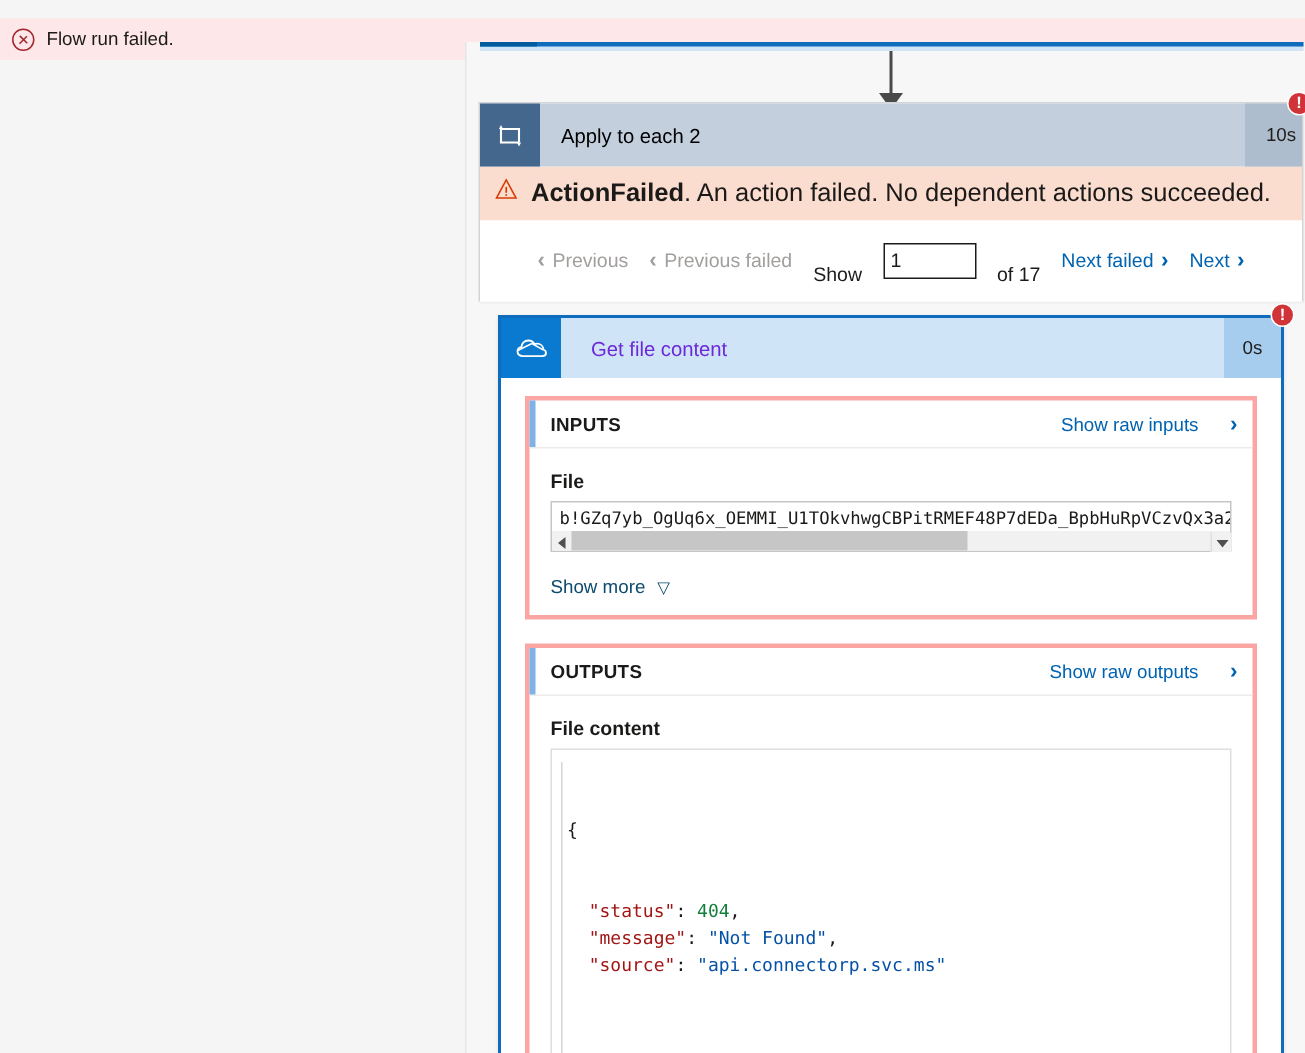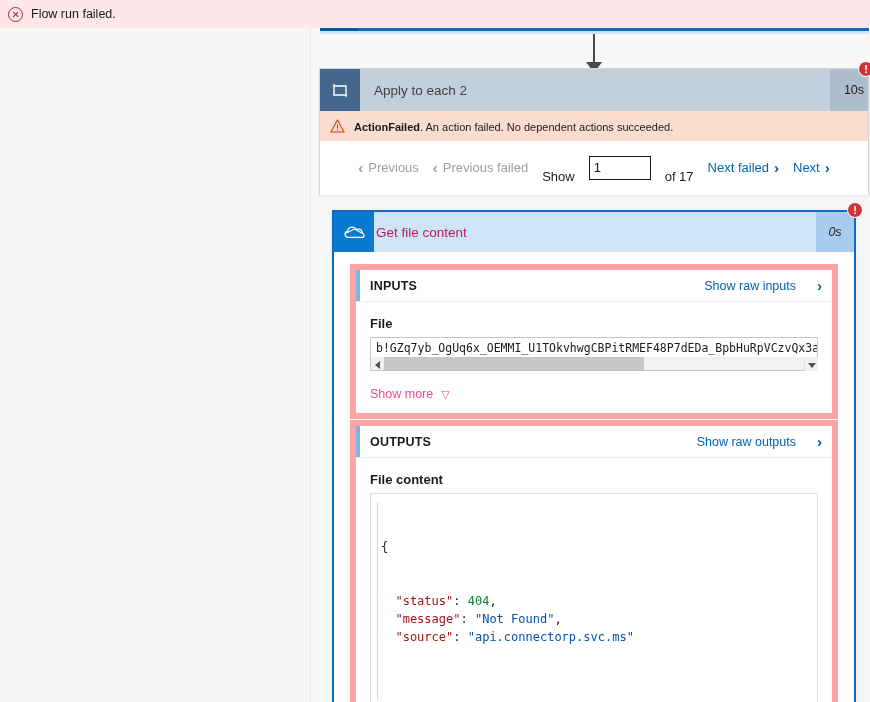--- a/index.html
+++ b/index.html
@@ -9,21 +9,21 @@
     background: #f5f5f5;
     font-family: "Liberation Sans", sans-serif;
     font-size: 13px;
     color: #323130;
     overflow: hidden;
     position: relative;
   }
 
   
   .top-banner {
-    position: absolute; top:0; left:0; width:870px; height:28px;
+    position: absolute; top:12px; left:0; width:870px; height:28px;
     background:#fde7e9;
     display:flex; align-items:center; padding-left:8px;
   }
   .top-banner .x-circle {
     width:15px; height:15px; border:1.3px solid #a4262c; border-radius:50%;
     position:relative; flex:0 0 auto; margin-right:8px;
   }
   .top-banner .x-circle:before, .top-banner .x-circle:after {
     content:""; position:absolute; left:2.8px; top:6px; width:7.4px; height:1.3px;
     background:#a4262c;
@@ -62,37 +62,37 @@
   .scope {
     position:absolute; left:9px; top:40px; width:550px;
     background:#ffffff; border:1px solid #d4d4d4; border-bottom:none;
     box-shadow:0 1px 2px rgba(0,0,0,.08);
   }
   .scope-head { display:flex; align-items:stretch; height:42px; background:#c3cfdd; position:relative; }
   .scope-icon {
     width:40px; flex:0 0 40px; background:#44688d;
     display:flex; align-items:center; justify-content:center;
   }
-  .scope-title { flex:1 1 auto; display:flex; align-items:center; padding-left:14px; font-size:13.5px; color:#404040; }
+  .scope-title { flex:1 1 auto; display:flex; align-items:center; padding-left:14px; font-size:13.5px; color:#000000; }
   .scope-dur {
     width:38px; flex:0 0 38px; background:#aebdcd;
     display:flex; align-items:center; justify-content:center;
     font-size:12.5px; color:#201f1e;padding-left:10px;
   }
   .err-badge {
     position:absolute; width:16px; height:16px; border-radius:50%;
     background:#d13438; border:1.5px solid #ffffff;
     display:flex; align-items:center; justify-content:center;
     color:#fff; font-size:11px; font-weight:bold; line-height:1;
   }
   .scope .err-badge { right:-6px; top:-8px; }
 
   .err-strip {
-    display:flex; align-items:flex-end; gap:9px;
-    background:#fbddd0; padding:8px 10px; font-size:11px; color:#1b1a19;
+    display:flex; align-items:flex-start; gap:9px;
+    background:#fbddd0; padding:8px 10px; font-size:17px; color:#1b1a19;
   }
   .warn-tri { width:15px; height:14px; flex:0 0 auto; }
 
   
   .pager {
     background:#ffffff;
     display:flex; align-items:center; justify-content:center;
     gap:14px; padding:10px 0 11px 0; font-size:13px;
   }
   .pg-link { display:flex; align-items:center; gap:5px; color:#0063b1; cursor:pointer; white-space:nowrap; }
@@ -106,30 +106,30 @@
   }
 
   
   .action-wrap { position:absolute; left:22px; top:182px; width:524px; }
   .action-card {
     border:2px solid #0f6cbd; background:#ffffff; position:relative;
     box-shadow:0 1px 3px rgba(0,0,0,.10);
   }
   .action-head { display:flex; align-items:stretch; height:40px; background:#cfe4f7; }
   .action-icon { width:40px; flex:0 0 40px; background:#0a7ad1; display:flex; align-items:center; justify-content:center; }
-  .action-title { flex:1 1 auto; display:flex; align-items:center; padding-left:2px; font-size:13.5px; color:#be185d; }
+  .action-title { flex:1 1 auto; display:flex; align-items:center; padding-left:20px; font-size:13.5px; color:#6d28d9; }
   .action-dur {
     width:38px; flex:0 0 38px; background:#a7cdee;
-    display:flex; align-items:center; justify-content:center; font-size:12.5px; color:#201f1e;font-style:italic;
+    display:flex; align-items:center; justify-content:center; font-size:12.5px; color:#201f1e;
   }
   .action-card .err-badge { right:-9px; top:-10px; }
 
   .action-body { padding:12px 16px 0 16px; background:#ffffff; }
 
-  .panel { border:6px solid #fca5a5; background:#fff; margin-bottom:1px; }
+  .panel { border:3px solid #fca5a5; background:#fff; margin-bottom:16px; }
   .panel-head {
     display:flex; align-items:center; justify-content:space-between;
     height:32px; border-bottom:1px solid #edebe9; position:relative;
     padding:0 10px 0 14px;
   }
   .panel-head:before {
     content:""; position:absolute; left:0; top:0; bottom:0; width:4px; background:#7fb2e5;
   }
   .panel-title { font-size:12.5px; font-weight:600; color:#1b1a19; letter-spacing:.2px; }
   .raw-link { display:flex; align-items:center; gap:21px; color:#0063b1; font-size:12.5px; cursor:pointer; }
@@ -159,21 +159,21 @@
   .hscroll .thumb { position:absolute; left:0; top:0; bottom:0; width:62%; background:#c6c6c6; }
   .vstub {
     position:absolute; right:-1px; bottom:-1px; width:14px; height:13px; background:#f1f1f1;
     border-left:1px solid #e1dfdd;
   }
   .vstub:after {
     content:""; position:absolute; left:3px; top:5px;
     border-left:4px solid transparent; border-right:4px solid transparent; border-top:5px solid #505050;
   }
 
-  .show-more { display:flex; align-items:center; gap:8px; color:#ec4899; font-size:12.5px; margin-top:16px; cursor:pointer; }
+  .show-more { display:flex; align-items:center; gap:8px; color:#0c4a6e; font-size:12.5px; margin-top:16px; cursor:pointer; }
   .caret-d { font-size:11px; }
 
   .code-box {
     border:1px solid #e1dfdd; background:#fff; padding:8px 10px;
     font-family:"DejaVu Sans Mono", monospace; font-size:12px; line-height:18px;
     position:relative; white-space:pre;
   }
   .code-box:before {
     content:""; position:absolute; left:6px; top:8px; bottom:8px; width:1px; background:#d6d6d6;
   }

